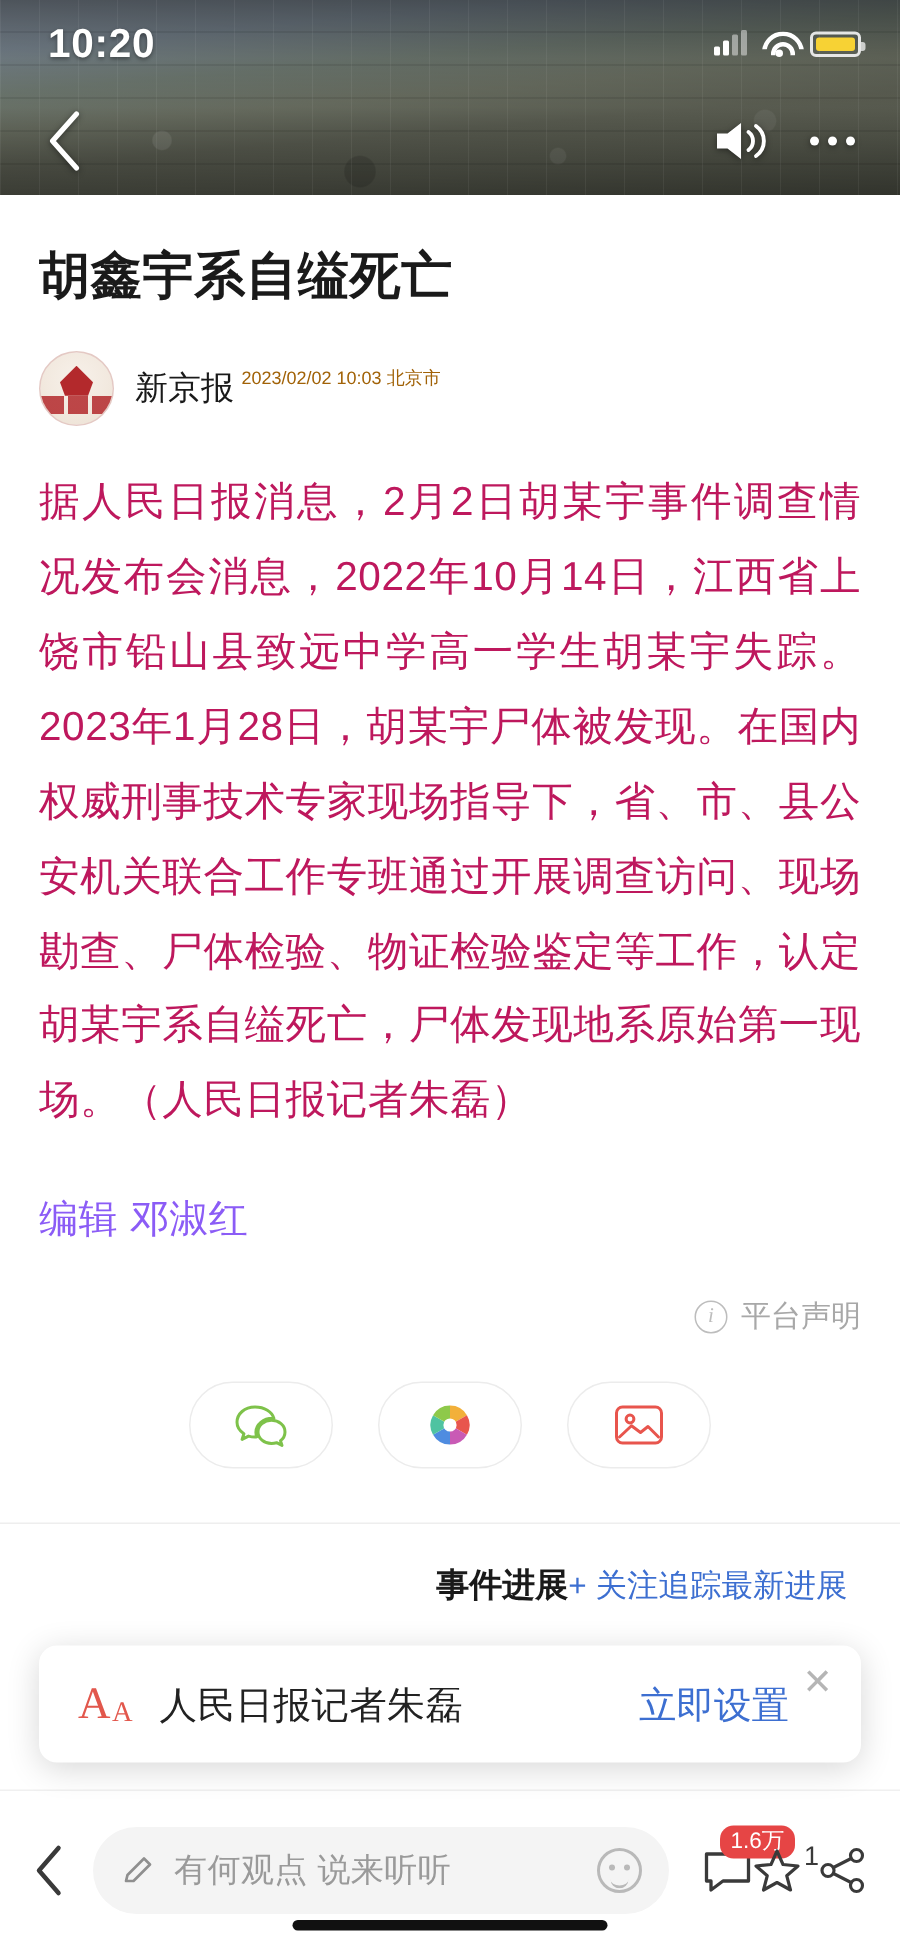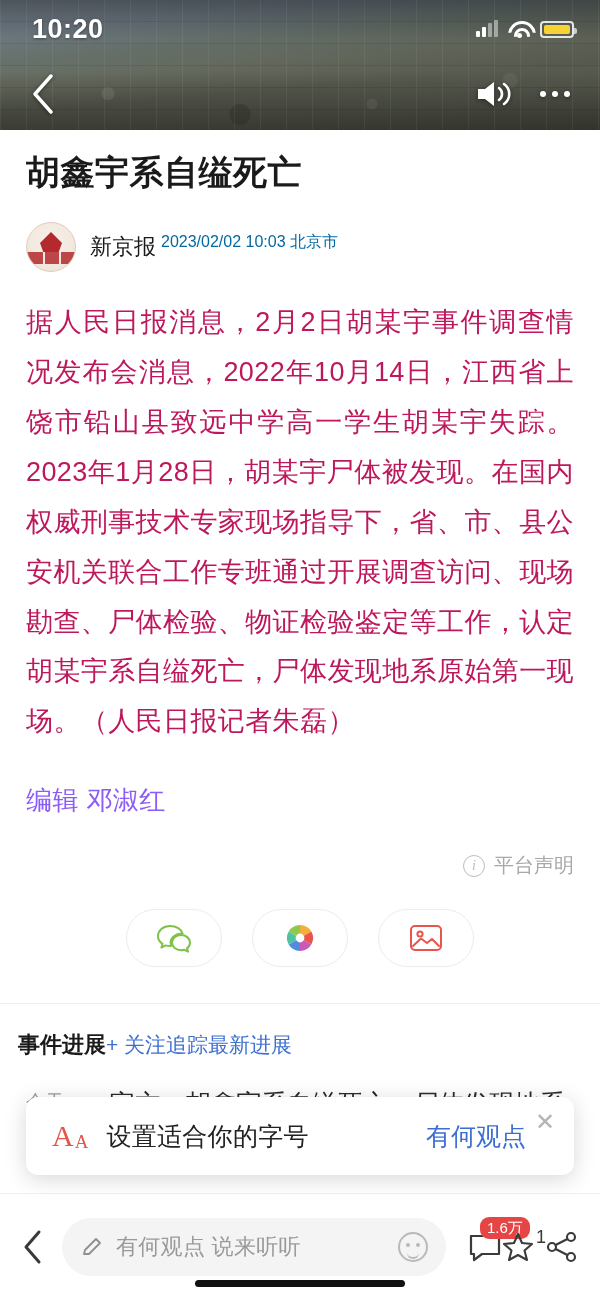--- a/index.html
+++ b/index.html
@@ -144,21 +144,21 @@
   .dots { display: flex; gap: 6px; }
   .dots i { width: 6px; height: 6px; background: #fff; border-radius: 50%; display: block; }
 
   
   .article { padding: 0 26px; }
   .headline {
     font-size: 34px;
     font-weight: bold;
     color: #1a1a1a;
     line-height: 1.35;
-    margin-top: 20px;
+    margin-top: 32px;
     letter-spacing: 0.5px;
   }
   .source-row {
     display: flex;
     align-items: center;
     gap: 14px;
     margin-top: 26px;
   }
   .avatar {
     width: 50px; height: 50px;
@@ -181,21 +181,21 @@
   .avatar::after {
     content: "";
     position: absolute;
     left: 0; right: 0; bottom: 7px;
     height: 12px;
     background: linear-gradient(90deg, #b3292c 0 33%, transparent 33% 38%, #b3292c 38% 66%, transparent 66% 71%, #b3292c 71% 100%);
     opacity: 0.85;
   }
   .source-meta { display: flex; flex-direction: row; gap: 5px; }
   .source-name { font-size: 22px; color: #1a1a1a; }
-  .source-date { font-size: 16px; color: #0369a1; }
+  .source-date { font-size: 12px; color: #a16207; }
   .body-text {
     margin-top: 26px;
     font-size: 27px;
     line-height: 1.85;
     color: #be185d;
     letter-spacing: 0.4px;
     text-align: justify;
   }
   .editor {
     margin-top: 36px;
@@ -244,22 +244,22 @@
   .divider {
     margin: 36px 0 0;
     height: 1px;
     background: #eee;
   }
 
   
   .progress-head {
     display: flex;
     align-items: center;
-    justify-content: flex-start;
-    padding: 0 18px;
+    justify-content: flex-end;
+    padding: 0 35px;
     margin-top: 26px;
   }
   .progress-title { font-size: 22px; font-weight: bold; color: #1a1a1a; }
   .progress-follow { font-size: 21px; color: #3d6fd1; }
   .timeline { padding: 0 26px; margin-top: 24px; position: relative; }
   .tl-item { display: flex; gap: 22px; position: relative; }
   .tl-time {
     width: 62px;
     flex: none;
     text-align: left;
@@ -514,22 +514,22 @@
       <div class="tl-time">
         <b></b>
         <span>10:12</span>
       </div>
       <div class="tl-text"></div>
     </div>
   </div>
 
   <div class="toast">
     <div class="toast-aa">A<small>A</small></div>
-    <div class="toast-text">设置适合你的字号</div>
-    <div class="toast-action">有何观点</div>
+    <div class="toast-text">人民日报记者朱磊</div>
+    <div class="toast-action">立即设置</div>
     <div class="toast-close">✕</div>
   </div>
 
   <div class="bottombar">
     <div class="bb-back">
       <svg width="22" height="36" viewBox="0 0 22 36" fill="none">
         <path d="M17 3 L4 18 L17 33" stroke="#3a3a3a" stroke-width="3" stroke-linecap="round" stroke-linejoin="round"></path>
       </svg>
     </div>
 

